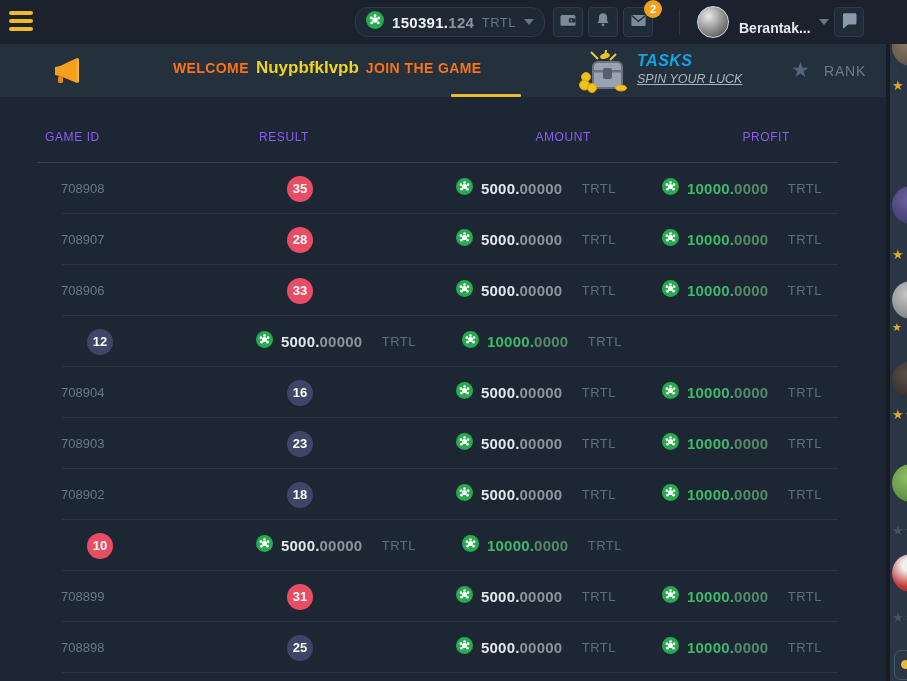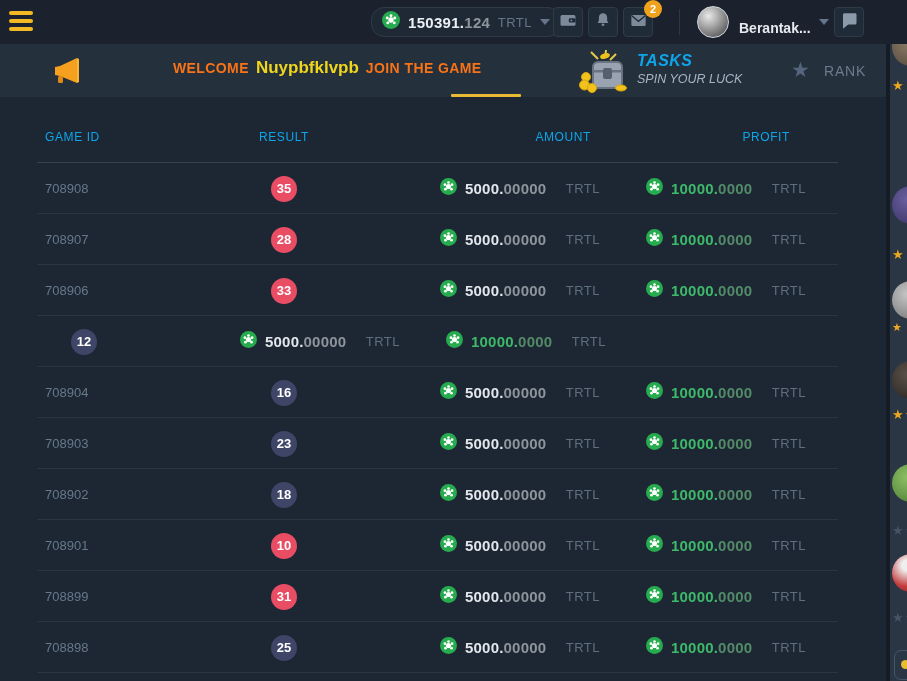--- a/index.html
+++ b/index.html
@@ -6,21 +6,21 @@
   body { background:#10161d; font-family:"Liberation Sans", sans-serif; }
   .app { position:relative; width:907px; height:681px; overflow:hidden;
          background:#1d2733; font-family:"Liberation Sans", sans-serif; }
 
   
   .topbar { position:absolute; top:0; left:0; width:907px; height:44px; background:#1b222d; z-index:5; }
   .hamburger { position:absolute; left:9px; top:11px; width:26px; height:22px; cursor:pointer; }
   .hamburger i { display:block; width:24px; height:4px; border-radius:2px; background:#f3ba24; margin-bottom:4px; }
   .balance-box { position:absolute; left:355px; top:7px; width:190px; height:30px;
                  background:#1f2935; border:1px solid #2f3b49; border-radius:13px;
-                 display:flex; align-items:center; padding:0 10px;margin-left:16px; }
+                 display:flex; align-items:center; padding:0 10px; }
   .balance-num { margin-left:8px; font-size:15px; font-weight:bold; color:#eceff3; letter-spacing:.3px; }
   .balance-frac { color:#8d949c; }
   .balance-cur { margin-left:auto; font-size:13px; color:#66758a; letter-spacing:.5px; }
   .caret { width:0; height:0; border-left:5px solid transparent; border-right:5px solid transparent;
            border-top:6px solid #66758a; margin-left:8px; }
   .tb-btn { position:absolute; top:7px; width:30px; height:30px; background:#202b38;
             border:1px solid #2f3b49; border-radius:4px; display:flex; align-items:center; justify-content:center; cursor:pointer; }
   .tb-wallet { left:553px; } .tb-bell { left:588px; } .tb-mail { left:623px; } .tb-chat { left:834px; }
   .mail-badge { position:absolute; left:644px; top:0; min-width:18px; height:18px; border-radius:9px;
                 background:#f0a21d; color:#fff; font-size:11px; font-weight:bold;
@@ -36,37 +36,37 @@
   .main { position:absolute; left:0; top:44px; width:886px; height:637px; background:#1d2733; }
 
   .banner { position:absolute; left:0; top:0; width:886px; height:53px; background:#25303d; }
   .megaphone { position:absolute; left:52px; top:13px; }
   .welcome { position:absolute; left:173px; top:14px; display:flex; align-items:baseline; white-space:nowrap; }
   .welcome .w1, .welcome .w3 { font-size:14px; font-weight:bold; color:#f97316; letter-spacing:.4px; }
   .welcome .w2 { font-size:17px; font-weight:bold; color:#efd51c; margin:0 7px; }
   .tasks-icon { position:absolute; left:578px; top:5px; cursor:pointer; }
   .tasks-text { position:absolute; left:637px; top:8px; cursor:pointer; }
   .tasks-title { font-size:16px; font-weight:bold; font-style:italic; color:#0ea5e9; letter-spacing:.5px; }
-  .tasks-sub { font-size:12.5px; font-style:italic; color:#a9b4c2; margin-top:2px; }
+  .tasks-sub { font-size:12.5px; font-style:italic; color:#a9b4c2; margin-top:2px;text-decoration:underline; }
   .rank-star { position:absolute; left:791px; top:14px; font-size:21px; color:#55657c; cursor:pointer; }
   .rank-label { position:absolute; left:824px; top:19px; font-size:14px; color:#6d7b8c; letter-spacing:.8px; cursor:pointer; }
   .tab-indicator { position:absolute; left:451px; top:50px; width:70px; height:3px; background:#e9ba33; border-radius:1px; }
 
   
   .table { position:absolute; left:0; top:53px; width:886px; }
   .thead { position:relative; display:flex; align-items:center; height:66px; padding:14px 9px 0 45px; }
   .thead::after { content:""; position:absolute; left:37px; right:48px; bottom:0; height:1px; background:#36434f; }
-  .th { font-size:12px; color:#0ea5e9; letter-spacing:.6px; }
+  .th { font-size:12px; color:#8b5cf6; letter-spacing:.6px; }
   .col-id { width:200px; }
   .col-result { width:78px; display:flex; justify-content:center; }
   .col-amount { margin-left:117px; width:160px; display:flex; align-items:center; }
   .col-profit { margin-left:46px; width:160px; display:flex; align-items:center; }
   .thead .col-amount { justify-content:flex-end; padding-right:9px; }
   .thead .col-profit { justify-content:flex-end; padding-right:16px; }
-  .trow { position:relative; display:flex; align-items:center; height:51px; padding-left:45px; }
+  .trow { position:relative; display:flex; align-items:center; height:51px; padding-left:36px;margin-left:25px; }
   .trow::after { content:""; position:absolute; left:37px; right:48px; bottom:0; height:1px; background:#293541; }
   .game-id { font-size:13px; color:#66788a; }
   .badge { width:26px; height:26px; border-radius:50%; display:flex; align-items:center; justify-content:center;
            font-size:13px; font-weight:bold; color:#fff; }
   .badge-red { background:#e94d64; }
   .badge-dark { background:#3f4566; }
   .amt { margin-left:8px; font-size:15px; font-weight:bold; letter-spacing:.2px; white-space:nowrap; }
   .amt .whole { color:#e3e7ec; } .amt .frac { color:#8d949c; }
   .amt-profit .whole { color:#3eb96a; } .amt-profit .frac { color:#538a68; }
   .cur { margin-left:auto; font-size:13px; color:#5f6e7e; letter-spacing:.5px; }
@@ -457,21 +457,20 @@
                   <circle cx="6.4" cy="13.2" r="1.6" fill="#fff"></circle>
             <circle cx="5.8" cy="7.8" r="1.6" fill="#fff"></circle>
           </svg>
         </span>
         <span class="amt amt-profit"><span class="whole">10000.</span><span class="frac">0000</span></span>
         <span class="cur">TRTL</span>
       </span>
     </div>
 
     <div class="trow">
-      <span class="game-id col-id">708901</span>
       <span class="col-result">
         <span class="badge badge-red">10</span>
       </span>
       <span class="col-amount">
         <span>
           <svg width="17" height="17" viewBox="0 0 20 20">
             <circle cx="10" cy="10" r="10" fill="#27ab4f"></circle>
             <circle cx="10" cy="10" r="3" fill="#fff"></circle>
             <circle cx="10" cy="5.3" r="1.6" fill="#fff"></circle>
                   <circle cx="14.2" cy="7.8" r="1.6" fill="#fff"></circle>

